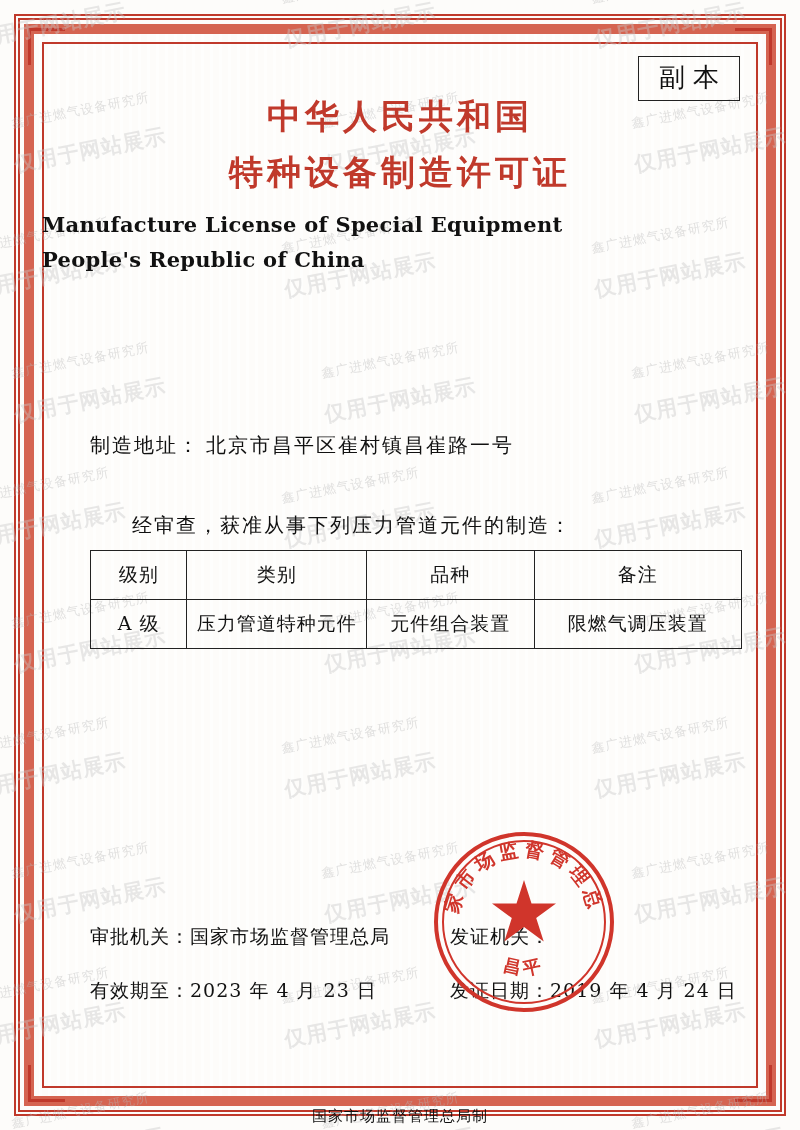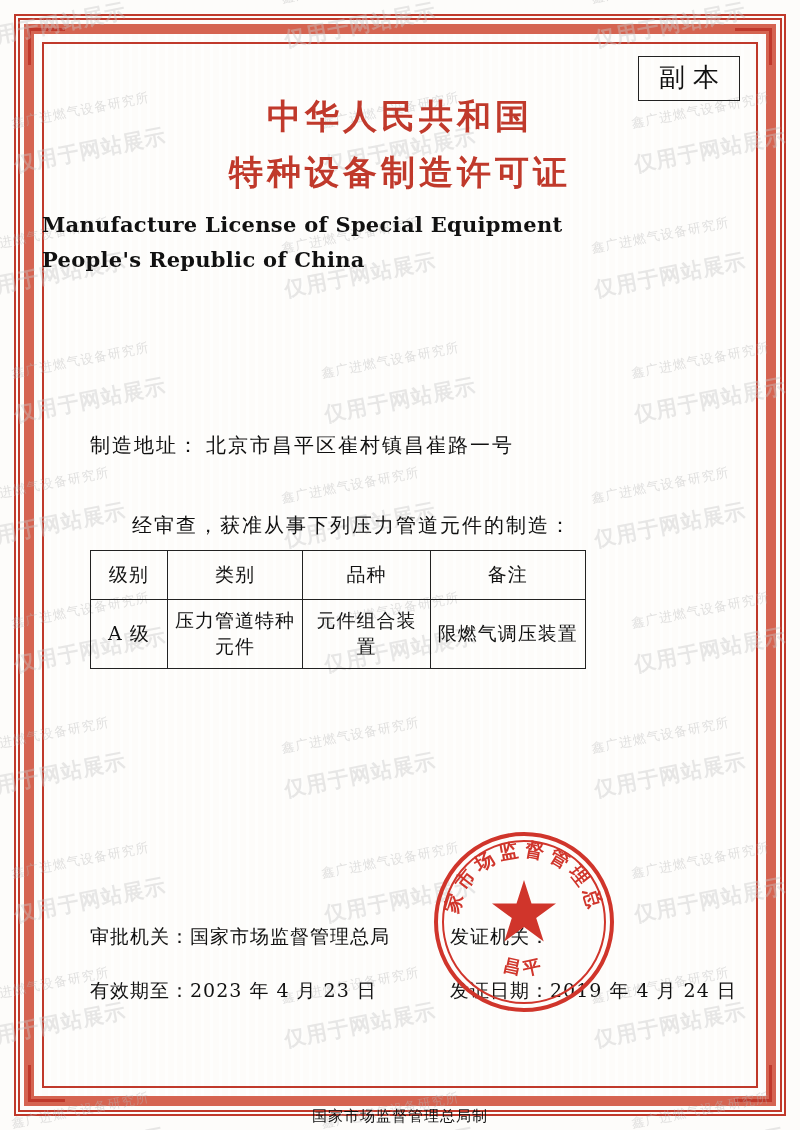--- a/index.html
+++ b/index.html
@@ -163,21 +163,21 @@
     top: 470px;
     font-size: 20px;
     letter-spacing: 2px;
     color: #111;
   }
 
   table.scope {
     position: absolute;
     left: 48px;
     top: 508px;
-    width: 496px;
+    width: 652px;
     border-collapse: collapse;
     background: transparent;
   }
   table.scope th, table.scope td {
     border: 1px solid #222;
     text-align: center;
     font-size: 19px;
     color: #111;
     letter-spacing: 1px;
     padding: 8px 4px;

